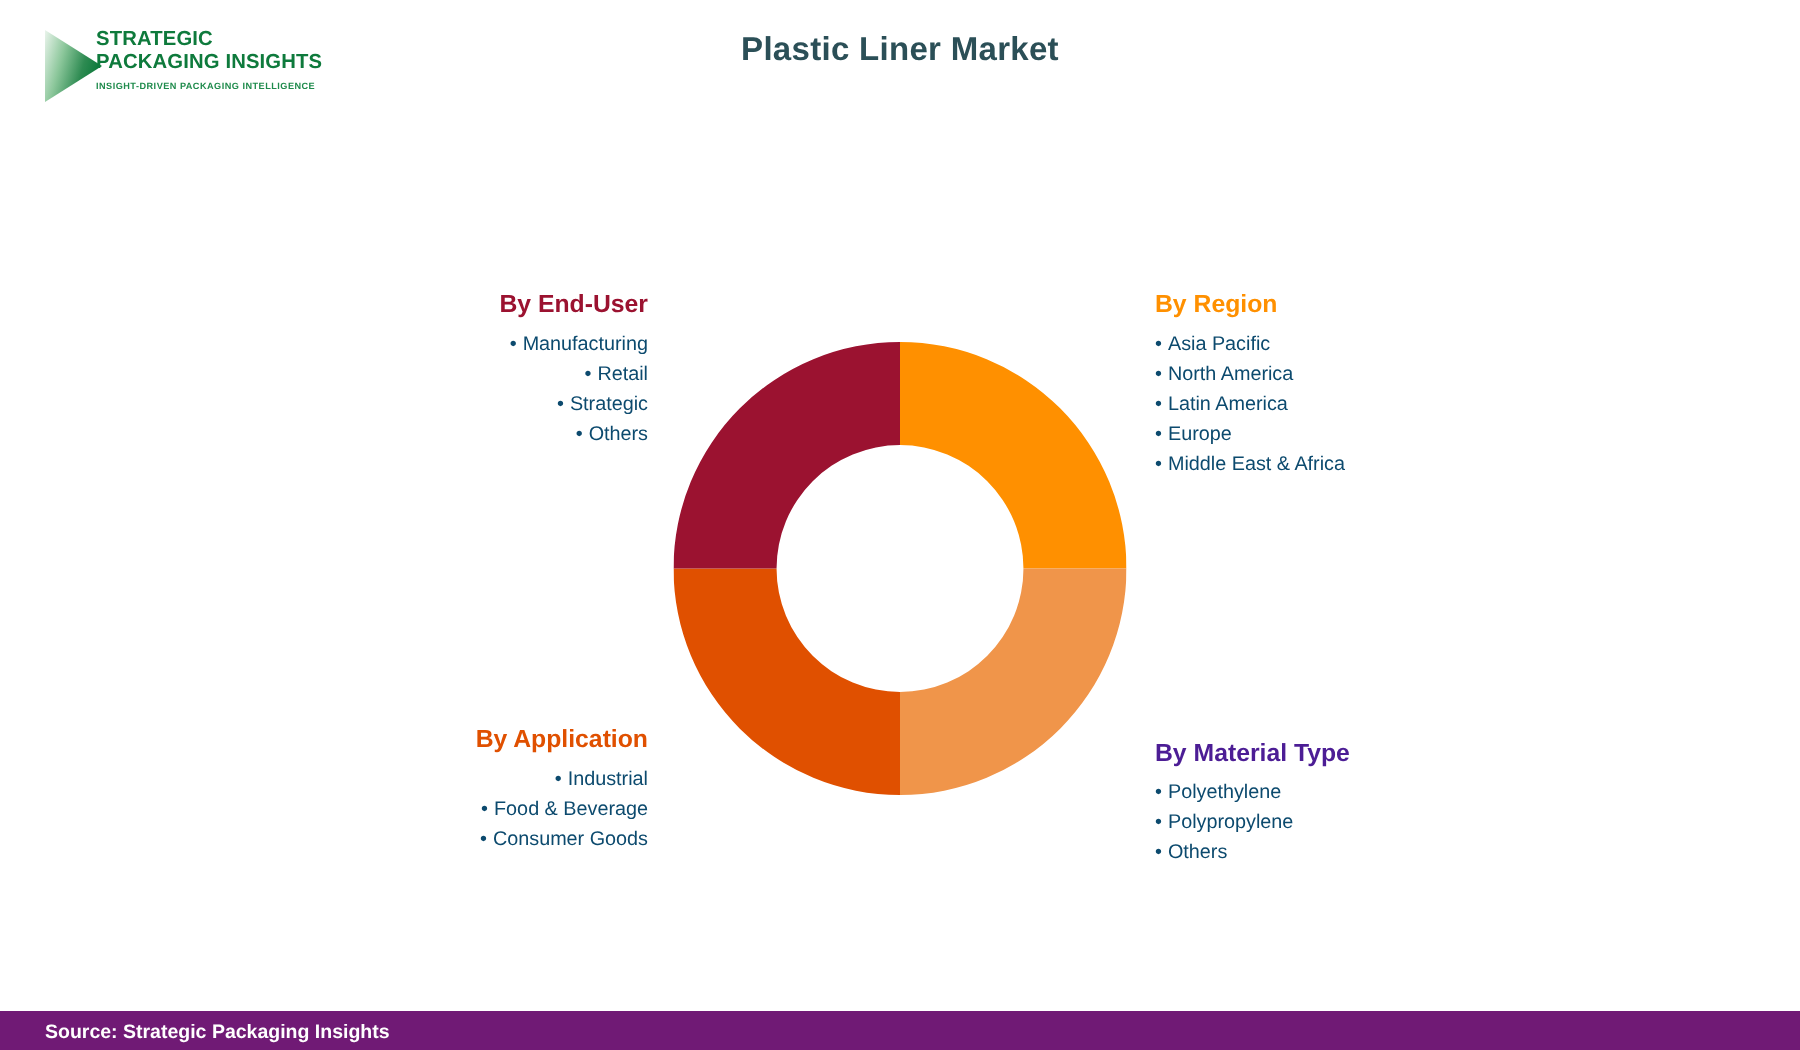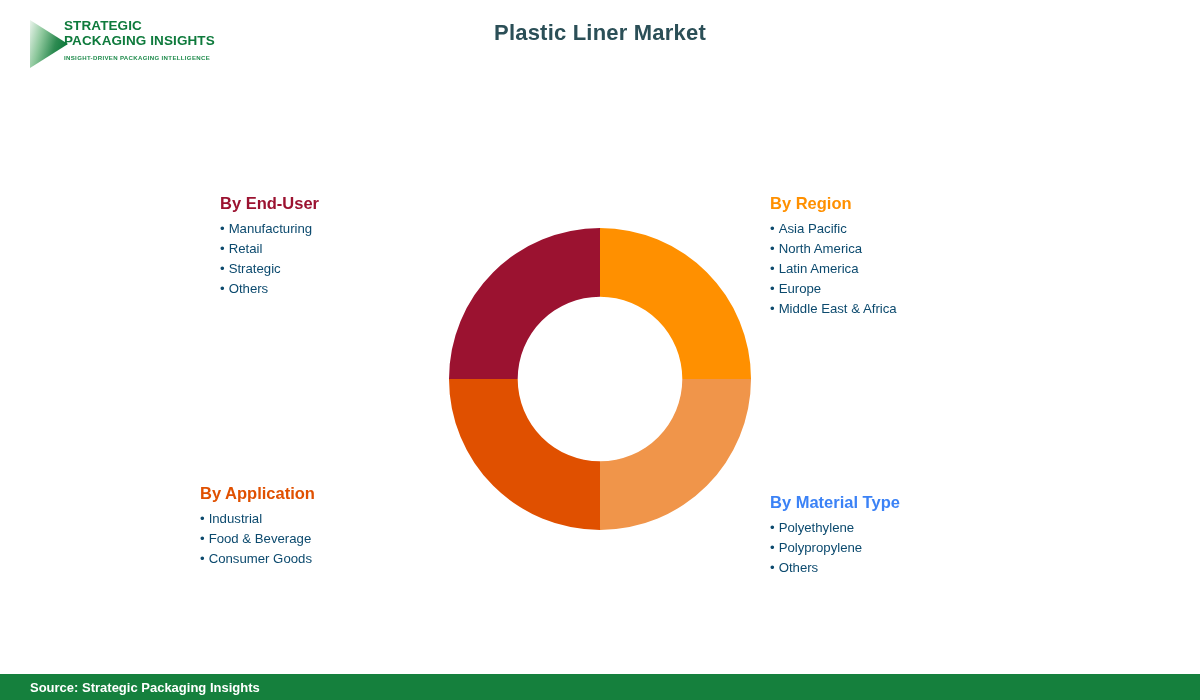--- a/index.html
+++ b/index.html
@@ -95,35 +95,35 @@
   }
   .seg-list li {
     font-size: 13.2px;
     color: #0c4a6e;
     line-height: 20px;
     white-space: nowrap;
   }
   .seg-list li .bullet { margin-right: 4px; }
 
   .seg.right { text-align: left; }
-  .seg.left  { text-align: left; }
+  .seg.left  { text-align: right; }
 
   #seg-enduser     { left: 220px; top: 193px; width: 212px; }
   #seg-region      { left: 770px; top: 193px; width: 260px; }
   #seg-application { left: 200px; top: 483px; width: 232px; }
   #seg-material    { left: 770px; top: 492px; width: 260px; }
 
   
   #footer {
     position: absolute;
     left: 0;
     bottom: 0;
     width: 1200px;
     height: 26px;
-    background: #15803d;
+    background: #701a75;
     display: flex;
     align-items: center;
     justify-content: space-between;
     padding: 0 30px;
   }
   .footer-text {
     font-size: 13px;
     font-weight: bold;
     color: #ffffff;
     white-space: nowrap;
@@ -194,21 +194,21 @@
   <div class="seg left" id="seg-application">
     <div class="seg-heading" style="color:#E05000">By Application</div>
     <ul class="seg-list">
       <li><span class="bullet">•</span><span>Industrial</span></li>
       <li><span class="bullet">•</span><span>Food &amp; Beverage</span></li>
       <li><span class="bullet">•</span><span>Consumer Goods</span></li>
     </ul>
   </div>
 
   <div class="seg right" id="seg-material">
-    <div class="seg-heading" style="color:#3b82f6">By Material Type</div>
+    <div class="seg-heading" style="color:#4c1d95">By Material Type</div>
     <ul class="seg-list">
       <li><span class="bullet">•</span><span>Polyethylene</span></li>
       <li><span class="bullet">•</span><span>Polypropylene</span></li>
       <li><span class="bullet">•</span><span>Others</span></li>
     </ul>
   </div>
 
   <div id="footer">
     <div class="footer-text">Source: Strategic Packaging Insights</div>
   </div>

